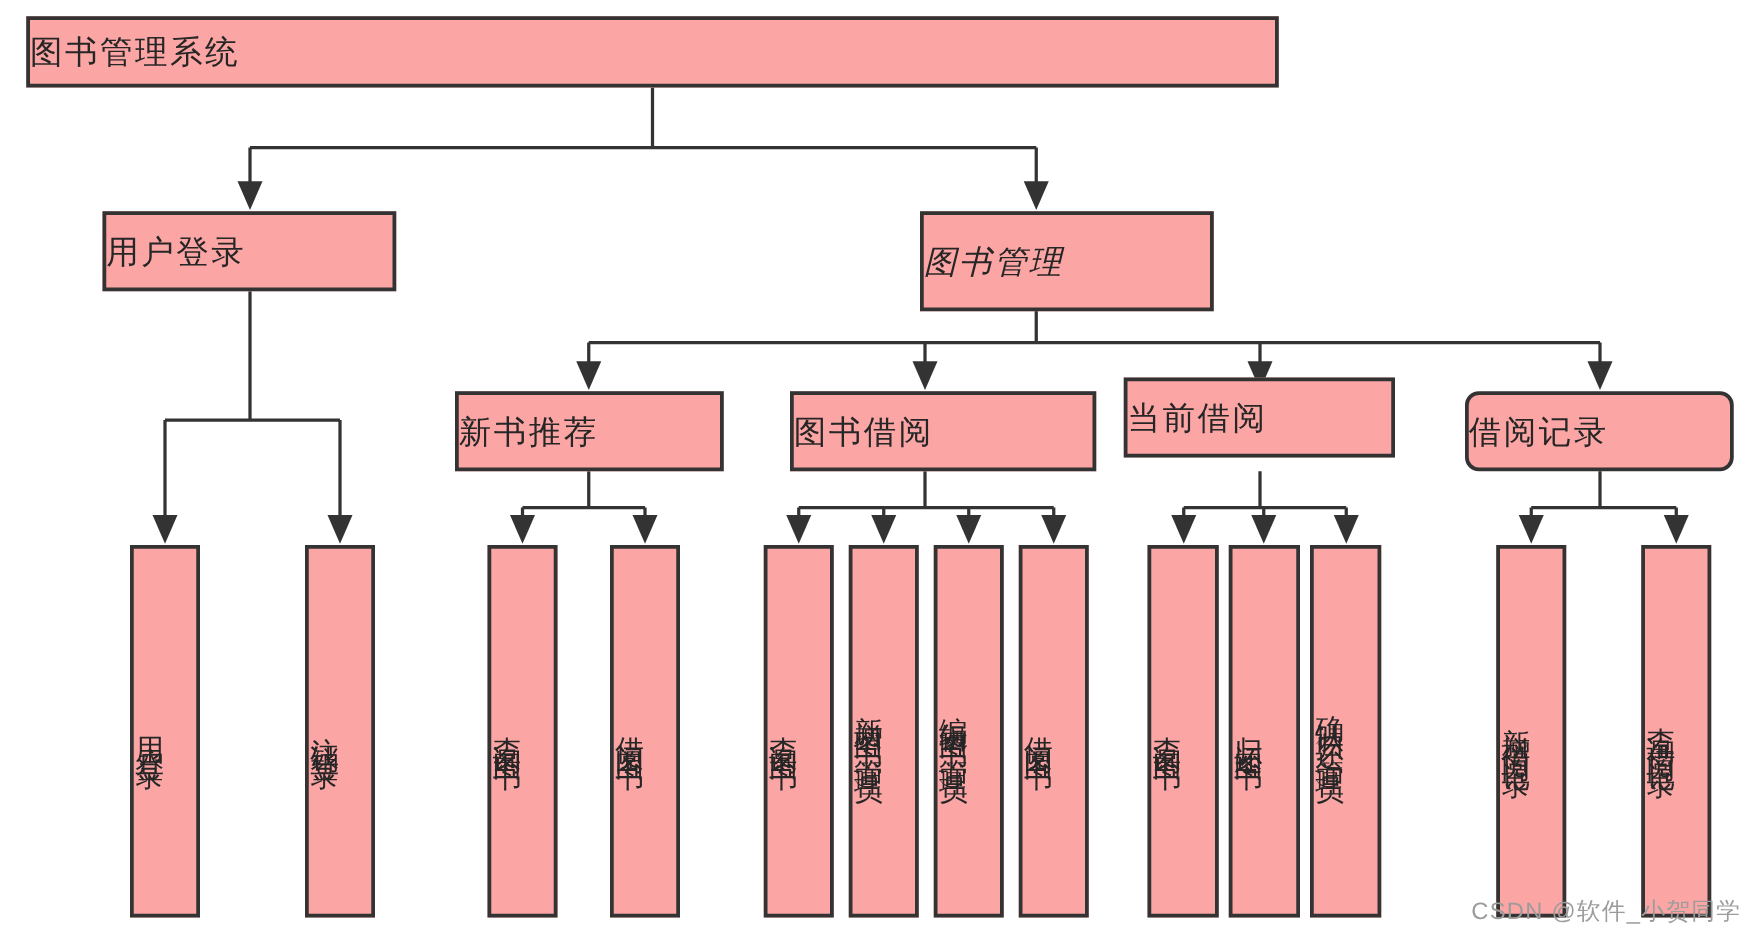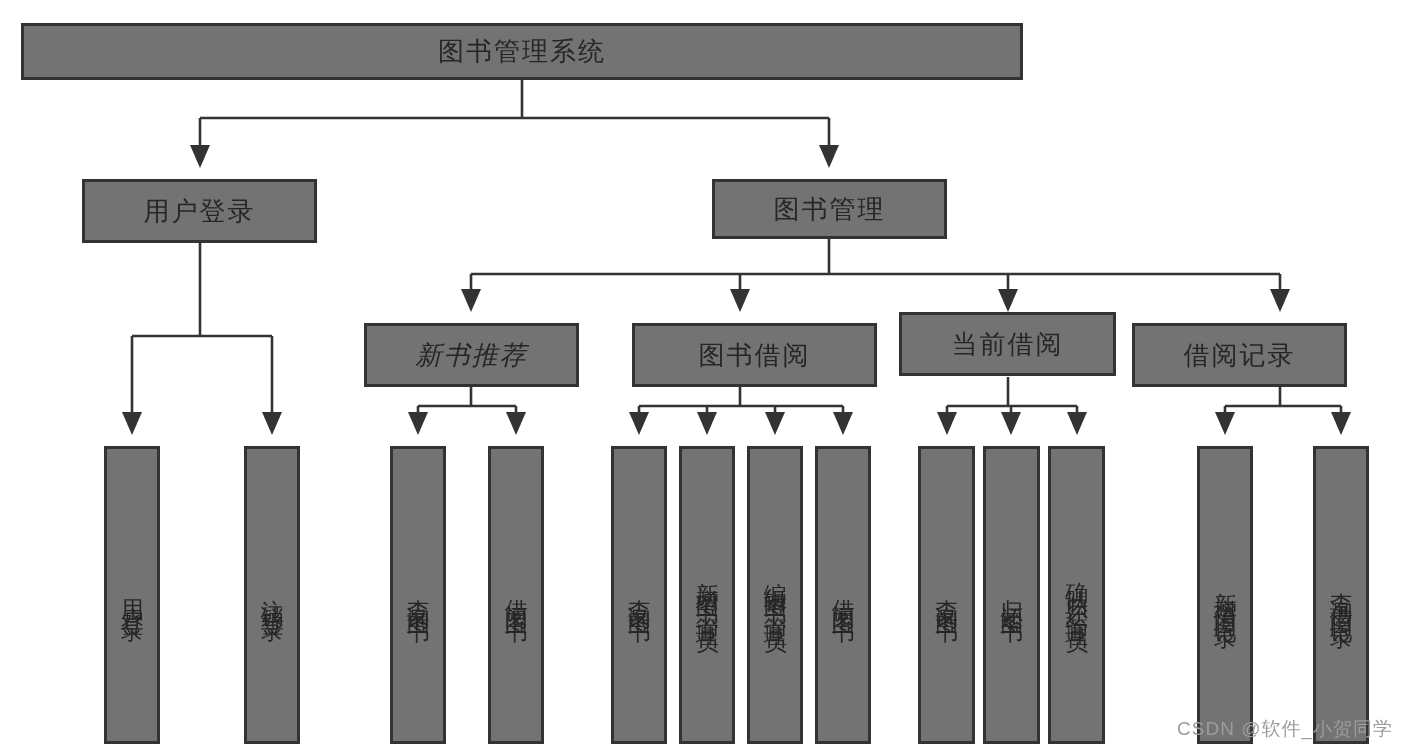--- a/index.html
+++ b/index.html
@@ -23,27 +23,26 @@
     fill: none;
   }
   .wires polygon {
     fill: var(--line, #333333);
     stroke: none;
   }
   .node {
     position: absolute;
     box-sizing: border-box;
     border: 3px solid var(--line, #333333);
-    background: #737373;
+    background: #fca5a5;
     display: flex;
     align-items: center;
-    justify-content: center;
+    justify-content: flex-start;
     color: var(--text, #262626);
     z-index: 2;
-    margin-top: 10px;
   }
   .node.h span {
     font-size: 26px;
     letter-spacing: 2px;
     white-space: nowrap;
   }
   .node.v span {
     writing-mode: vertical-rl;
     text-orientation: mixed;
     font-size: 23px;
@@ -103,34 +102,34 @@
     <polygon points="1331,412 1351,412 1341,435"></polygon>
   </svg>
 
   <div class="node h" style="left:21px; top:13px; width:1002px; height:57px;">
     <span>图书管理系统</span>
   </div>
 
   <div class="node h" style="left:82px; top:169px; width:235px; height:64px;">
     <span>用户登录</span>
   </div>
-  <div class="node h" style="left:712px; top:169px; width:235px; height:60px;">
+  <div class="node h" style="left:736px; top:169px; width:235px; height:80px;font-style:italic;">
     <span>图书管理</span>
   </div>
 
-  <div class="node h" style="left:364px; top:313px; width:215px; height:64px;font-style:italic;">
+  <div class="node h" style="left:364px; top:313px; width:215px; height:64px;">
     <span>新书推荐</span>
   </div>
   <div class="node h" style="left:632px; top:313px; width:245px; height:64px;">
     <span>图书借阅</span>
   </div>
   <div class="node h" style="left:899px; top:302px; width:217px; height:64px;">
     <span>当前借阅</span>
   </div>
-  <div class="node h" style="left:1132px; top:313px; width:215px; height:64px;">
+  <div class="node h" style="left:1172px; top:313px; width:215px; height:64px;border-radius:11px;">
     <span>借阅记录</span>
   </div>
 
   <div class="node v" style="left:104px; top:436px; width:56px; height:298px;">
     <span>用户登录</span>
   </div>
   <div class="node v" style="left:244px; top:436px; width:56px; height:298px;">
     <span>注销登录</span>
   </div>
 

